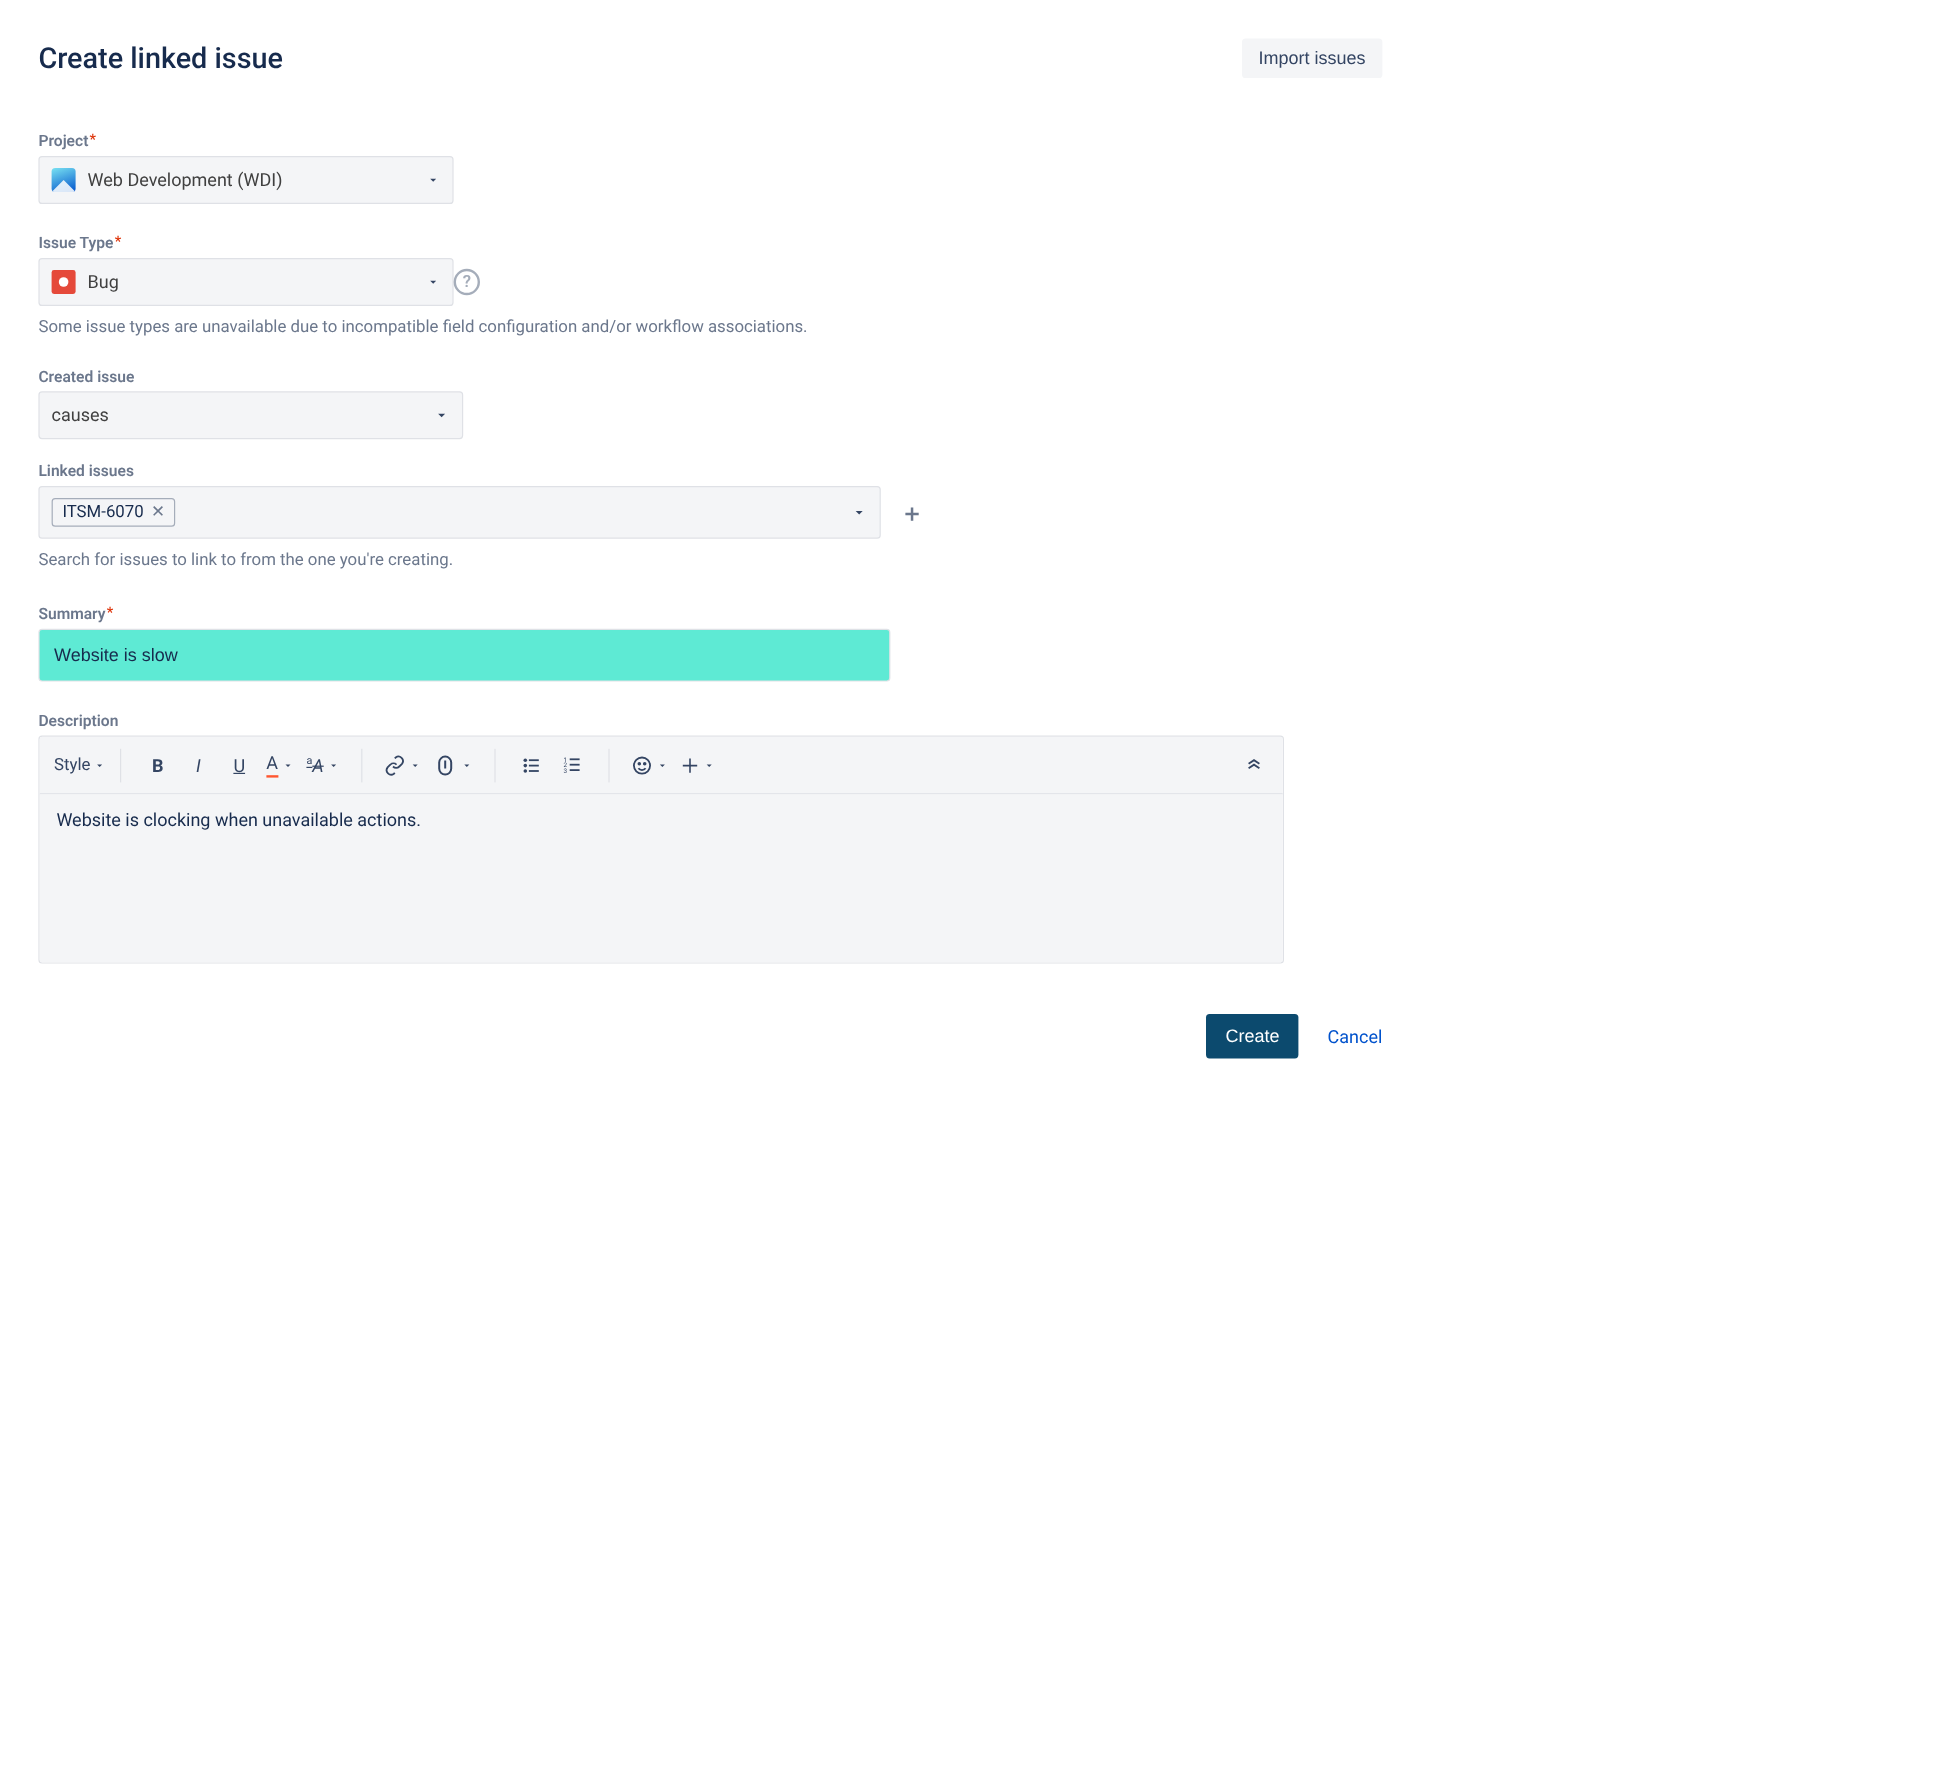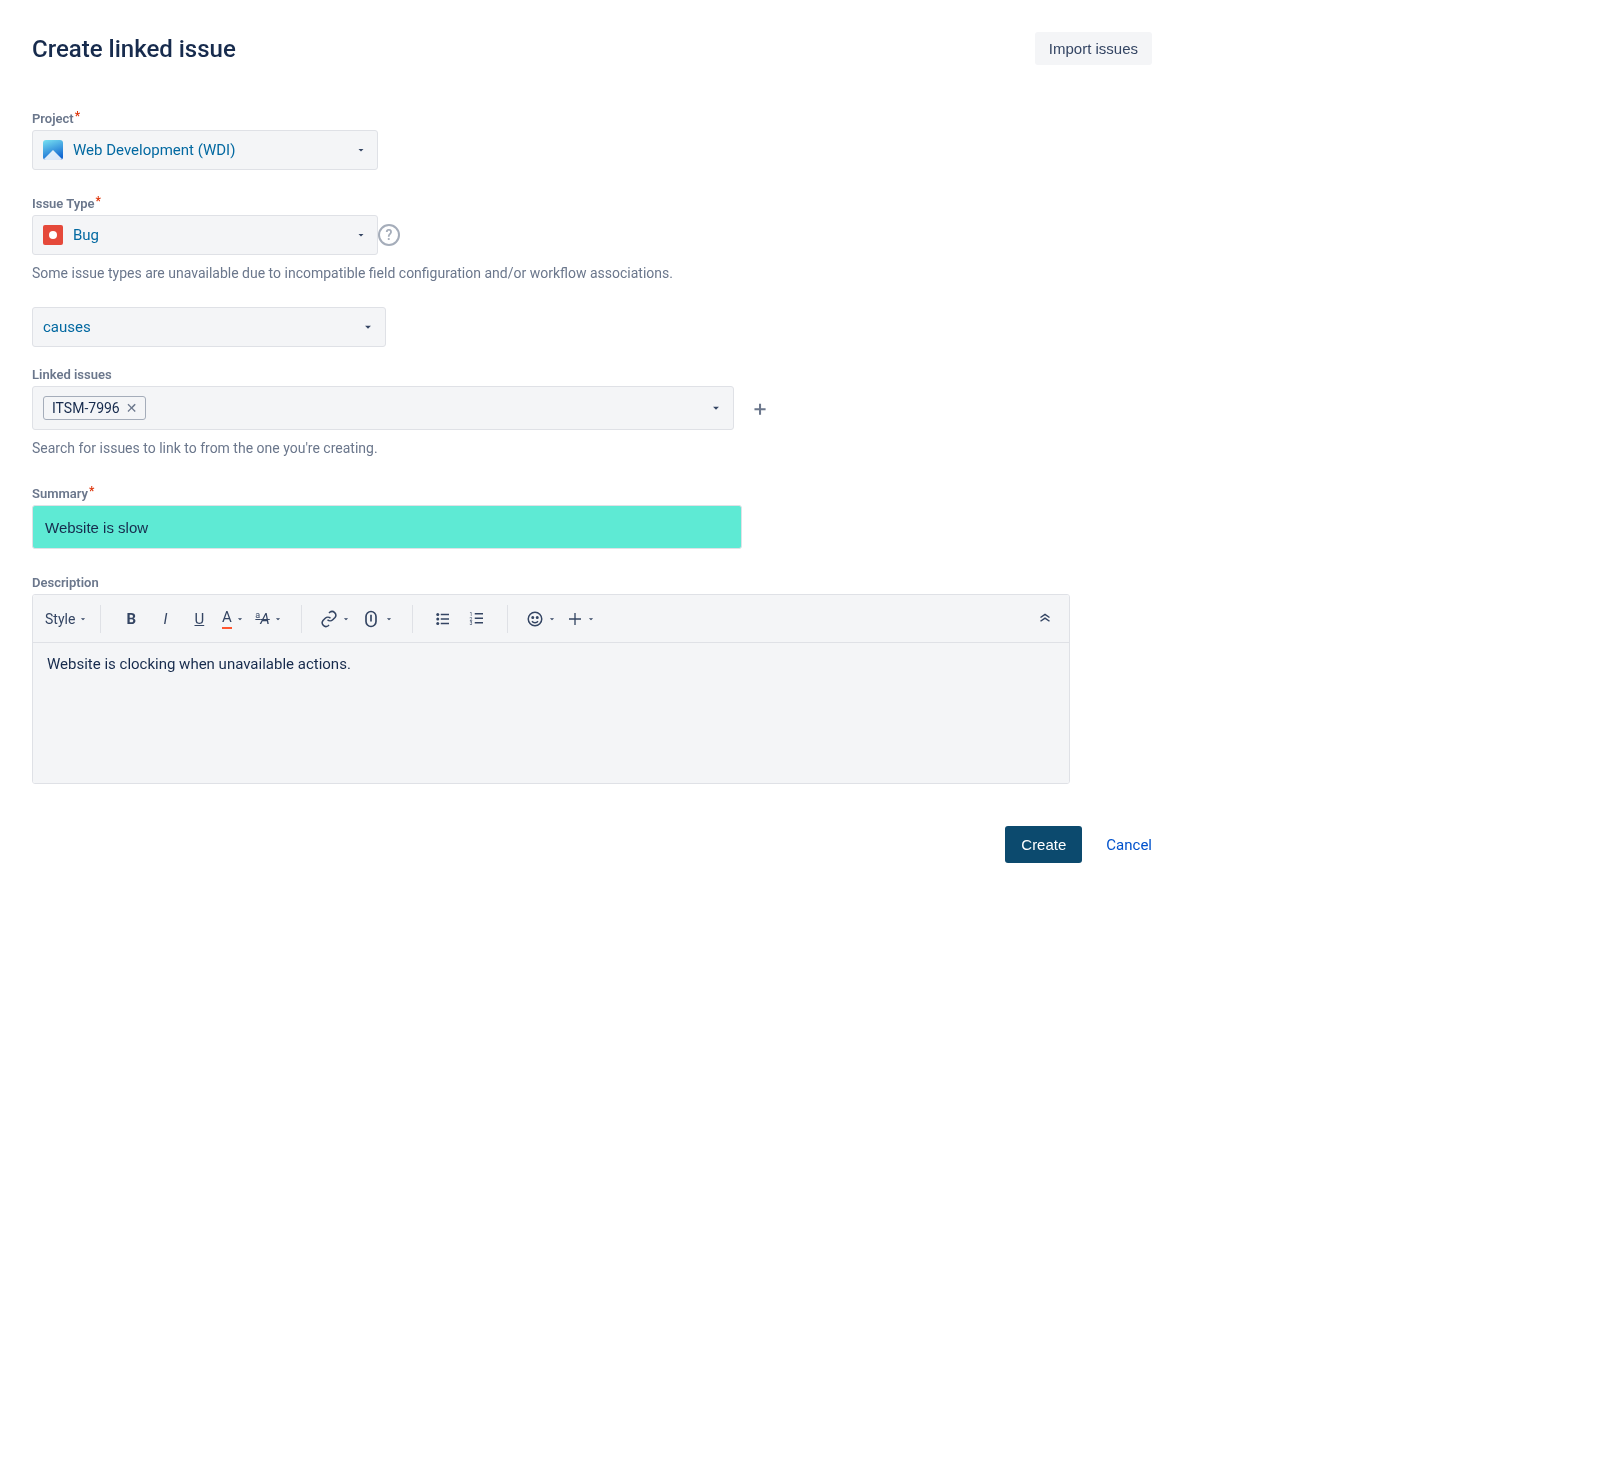--- a/index.html
+++ b/index.html
@@ -35,21 +35,21 @@
     display: flex;
     align-items: center;
     justify-content: space-between;
     background: #F4F5F7;
     border: 1px solid #DFE1E6;
     border-radius: 3px;
     height: 40px;
     padding: 0 10px;
     cursor: pointer;
     font-size: 15px;
-    color: #0369a1;
+    color: #404040;
   }
   .select-340 { width: 346px; }
   .select-355 { width: 354px; }
   .select-content { display: flex; align-items: center; gap: 10px; }
   .proj-icon {
     width: 20px; height: 20px; border-radius: 3px;
     background: linear-gradient(160deg, #79E2F2 0%, #0052CC 100%);
     position: relative; overflow:hidden;
   }
   .proj-icon::before{
@@ -163,38 +163,41 @@
               <path fill="currentColor" d="M7 10l5 5 5-5z"></path>
             </svg>
         </span>
       </div>
       <span class="help-icon">?</span>
     </div>
     <div class="hint">Some issue types are unavailable due to incompatible field configuration and/or workflow associations.</div>
   </div>
 
   <div class="field">
+    <div class="field-label">
+      <span>Created issue</span>
+    </div>
     <div class="select select-355">
       <span>causes</span>
       <span class="chev">
         <svg width="14" height="14" viewBox="0 0 24 24">
             <path fill="currentColor" d="M7 10l5 5 5-5z"></path>
           </svg>
       </span>
     </div>
   </div>
 
   <div class="field" style="margin-top:-6px;">
     <div class="field-label">
       <span>Linked issues</span>
     </div>
     <div class="linked-row">
       <div class="linked-select">
         <span class="chip">
-          <span>ITSM-7996</span>
+          <span>ITSM-6070</span>
           <span class="chip-x">✕</span>
         </span>
         <span class="chev">
           <svg width="14" height="14" viewBox="0 0 24 24">
               <path fill="currentColor" d="M7 10l5 5 5-5z"></path>
             </svg>
         </span>
       </div>
       <span class="plus-icon">＋</span>
     </div>

